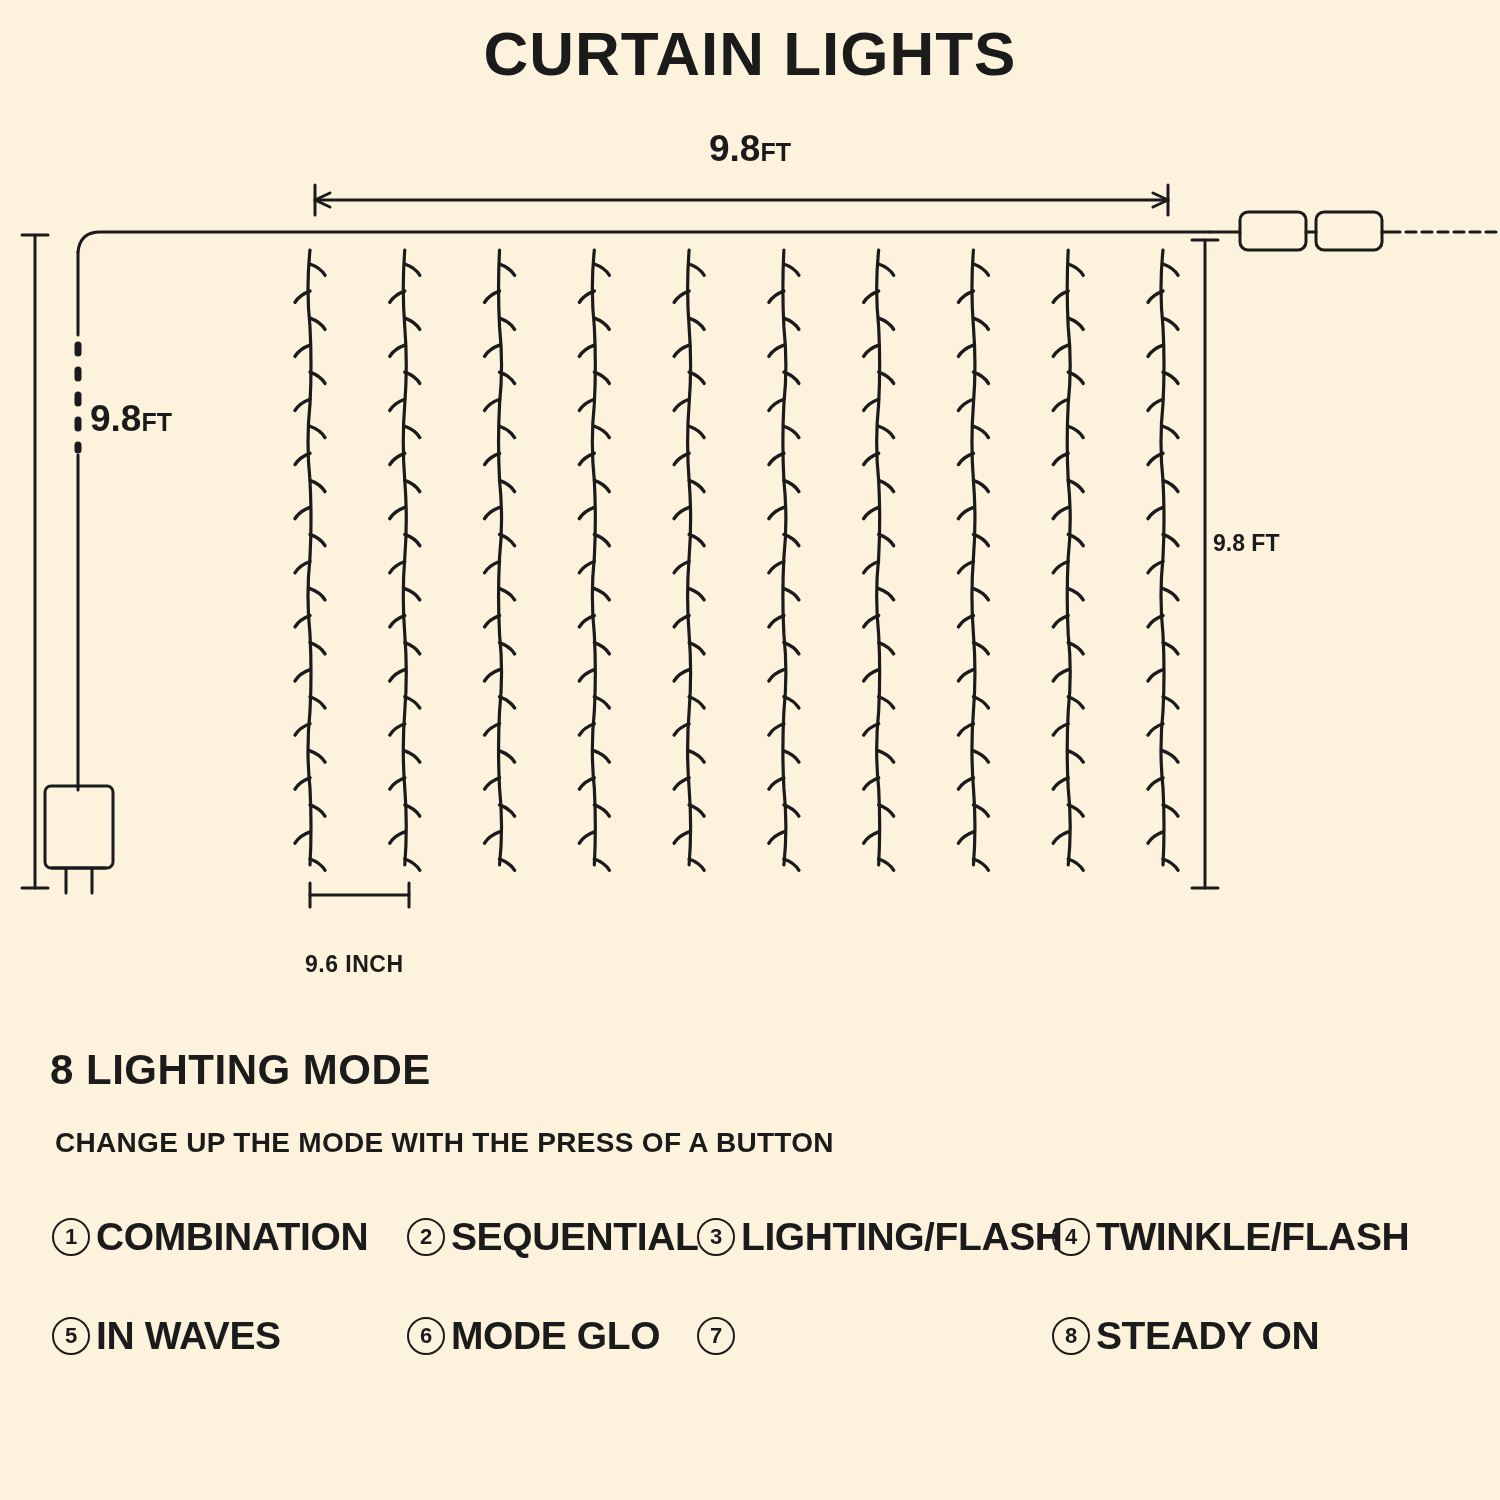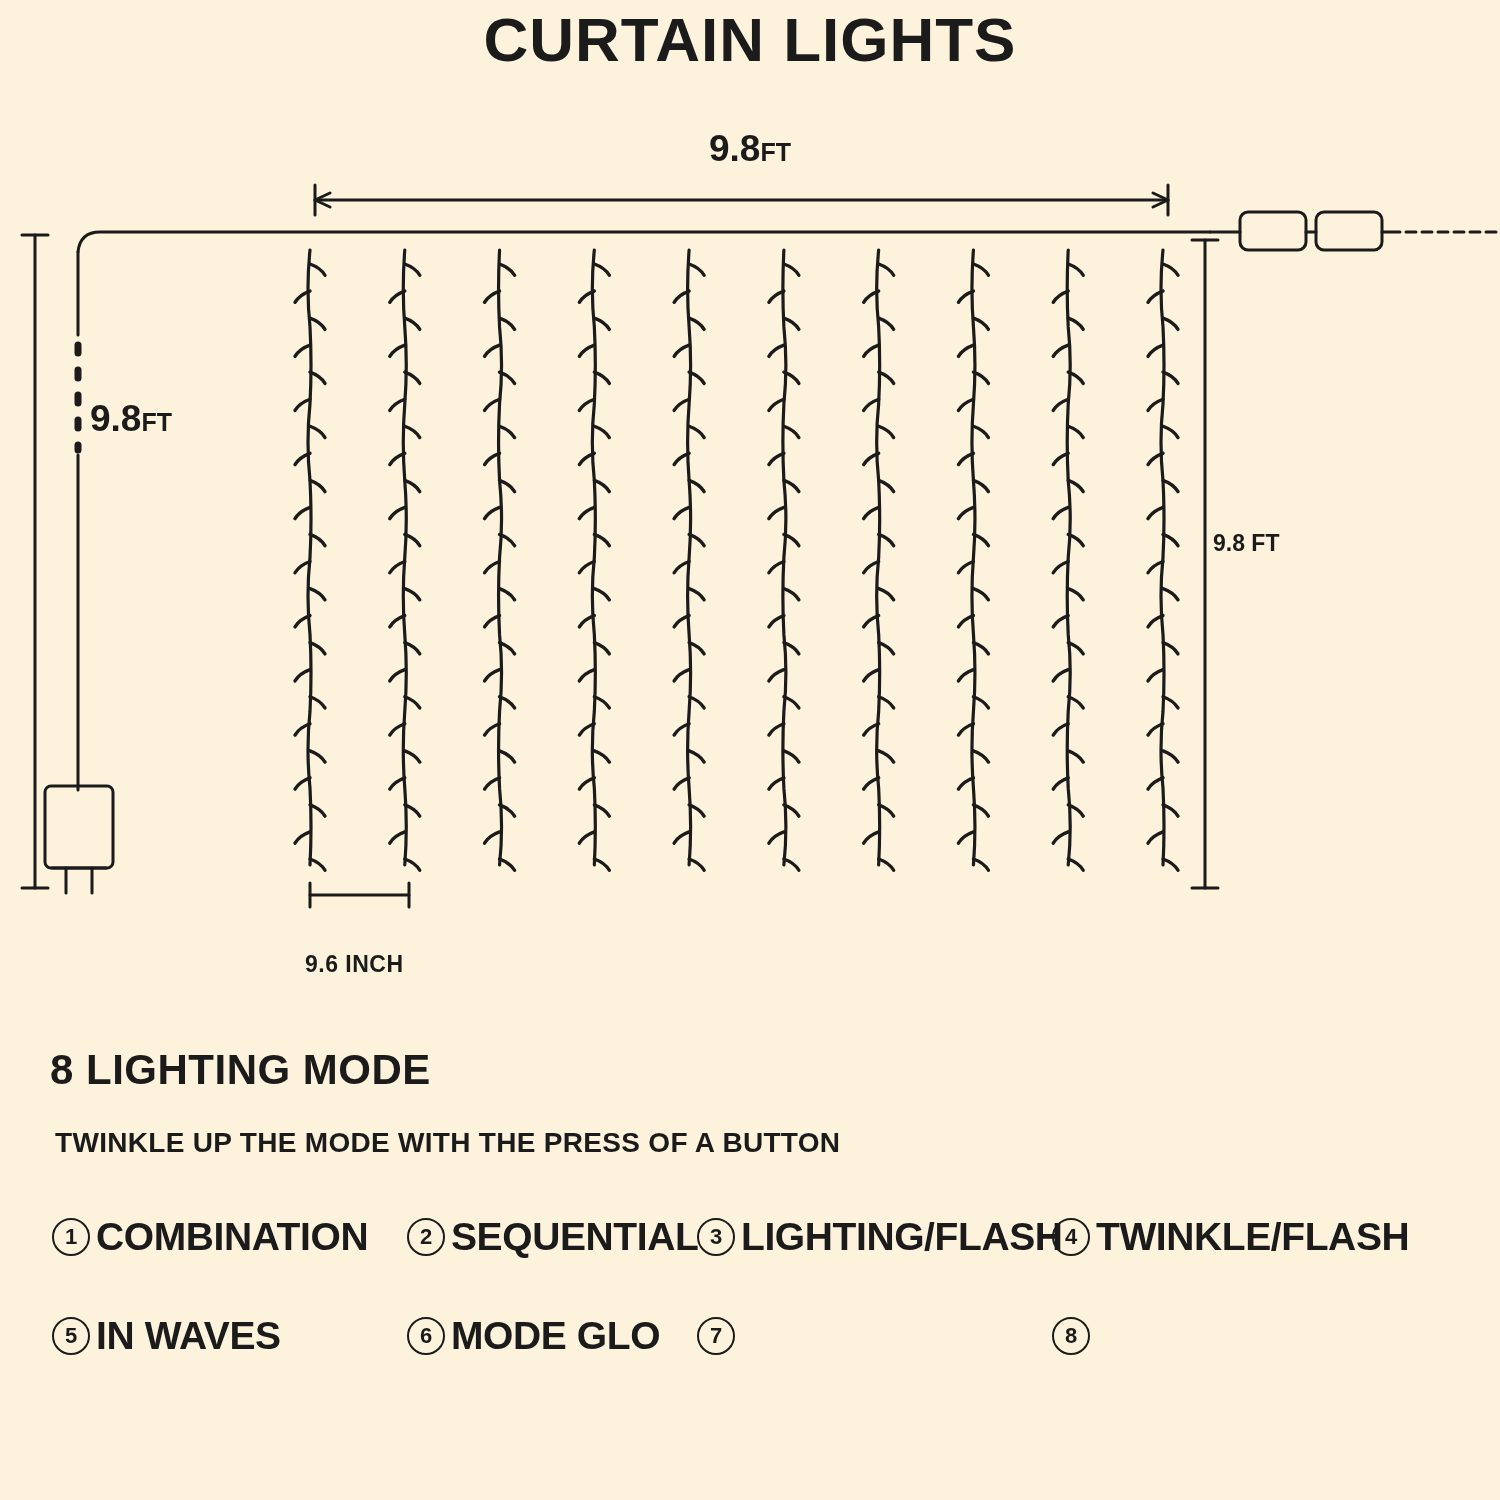--- a/index.html
+++ b/index.html
@@ -16,21 +16,21 @@
     position: relative;
   }
   .page {
     position: relative;
     width: 1500px;
     height: 1500px;
   }
   
   .title {
     position: absolute;
-    top: 4px;
+    top: 18px;
     left: 0;
     width: 1500px;
     text-align: center;
     font-size: 62px;
     font-weight: bold;
     letter-spacing: 1px;
   }
   
   .dim-top {
     position: absolute;
@@ -432,21 +432,21 @@
         <path d="M1163,723.7727272727273 q-10.5,3.75 -15,11.25" stroke-width="3.4"></path>
         <path d="M1163,750.8181818181819 q10.5,3.75 15,11.25" stroke-width="3.4"></path>
         <path d="M1163,777.8636363636364 q-10.5,3.75 -15,11.25" stroke-width="3.4"></path>
         <path d="M1163,804.909090909091 q10.5,3.75 15,11.25" stroke-width="3.4"></path>
         <path d="M1163,831.9545454545455 q-10.5,3.75 -15,11.25" stroke-width="3.4"></path>
         <path d="M1163,859 q10.5,3.75 15,11.25" stroke-width="3.4"></path>
       </g>
   </svg>
 
   <div class="modes-title">8 LIGHTING MODE</div>
-  <div class="modes-sub">TWINKLE UP THE MODE WITH  THE PRESS OF A BUTTON</div>
+  <div class="modes-sub">CHANGE UP THE MODE WITH  THE PRESS OF A BUTTON</div>
 
   <div class="modes-grid">
     <div class="mode">
         <span class="num">1</span>
         <span>COMBINATION</span>
       </div>
     <div class="mode">
         <span class="num">2</span>
         <span>SEQUENTIAL</span>
       </div>
@@ -464,16 +464,17 @@
       </div>
     <div class="mode">
         <span class="num">6</span>
         <span>MODE GLO</span>
       </div>
     <div class="mode">
         <span class="num">7</span>
       </div>
     <div class="mode">
         <span class="num">8</span>
+        <span>STEADY ON</span>
       </div>
   </div>
 
 </div>
 
 </body></html>

